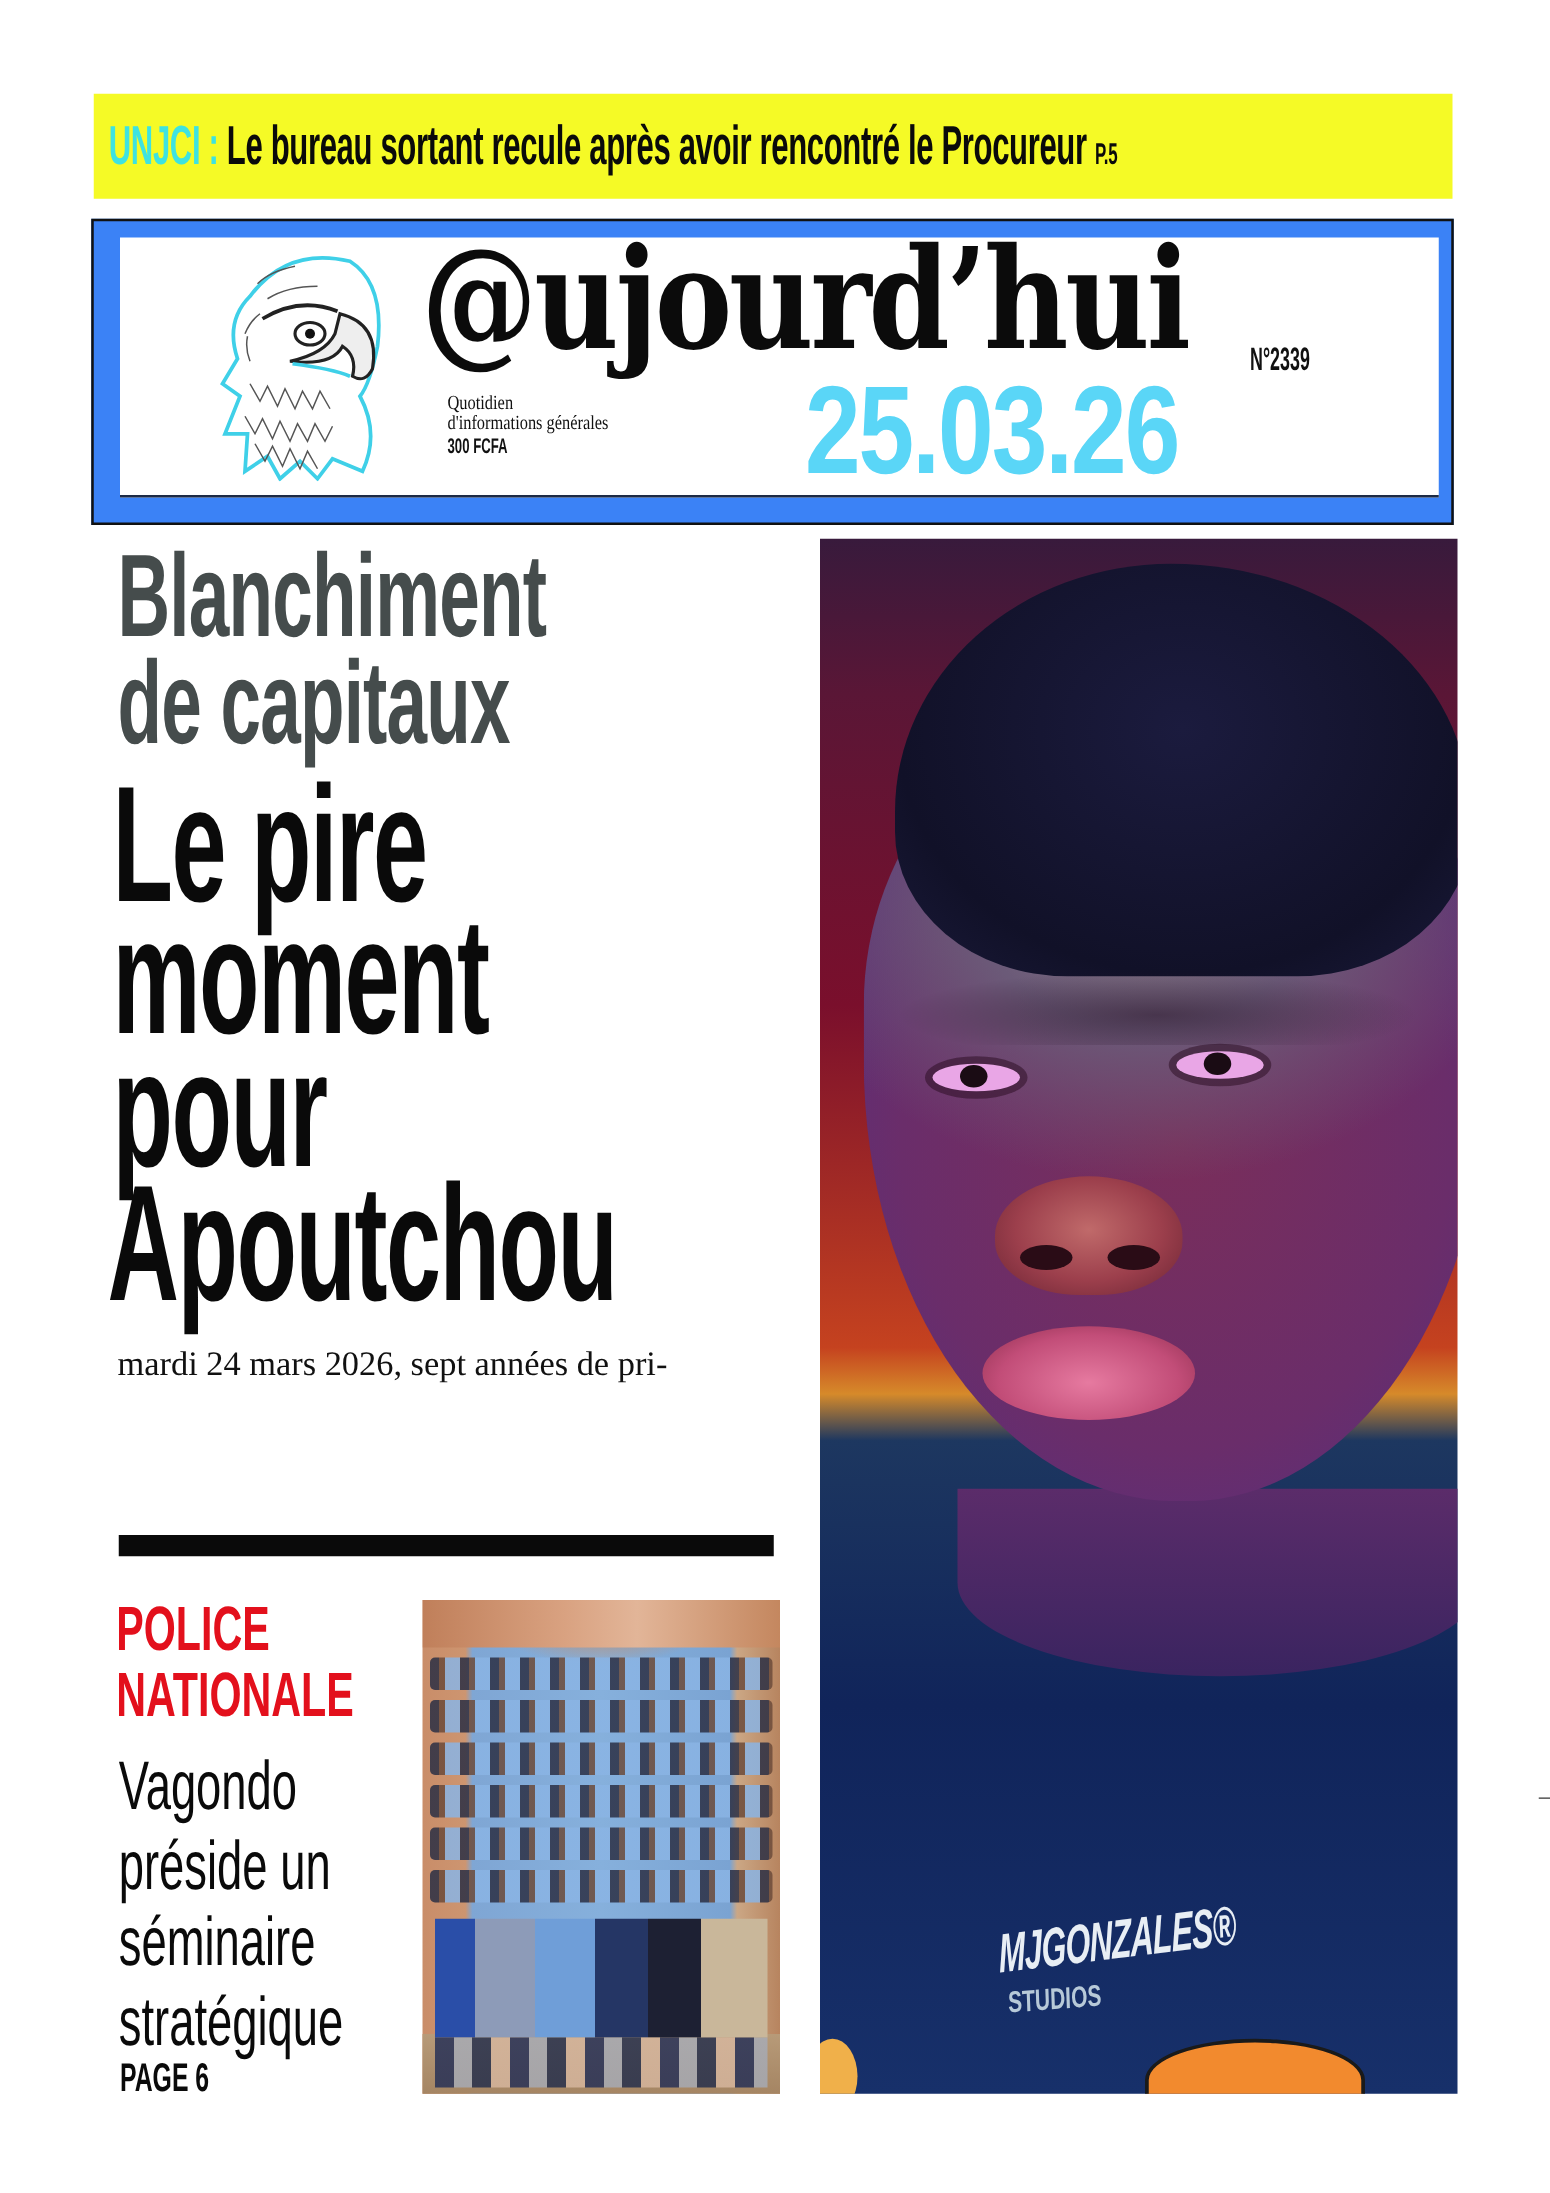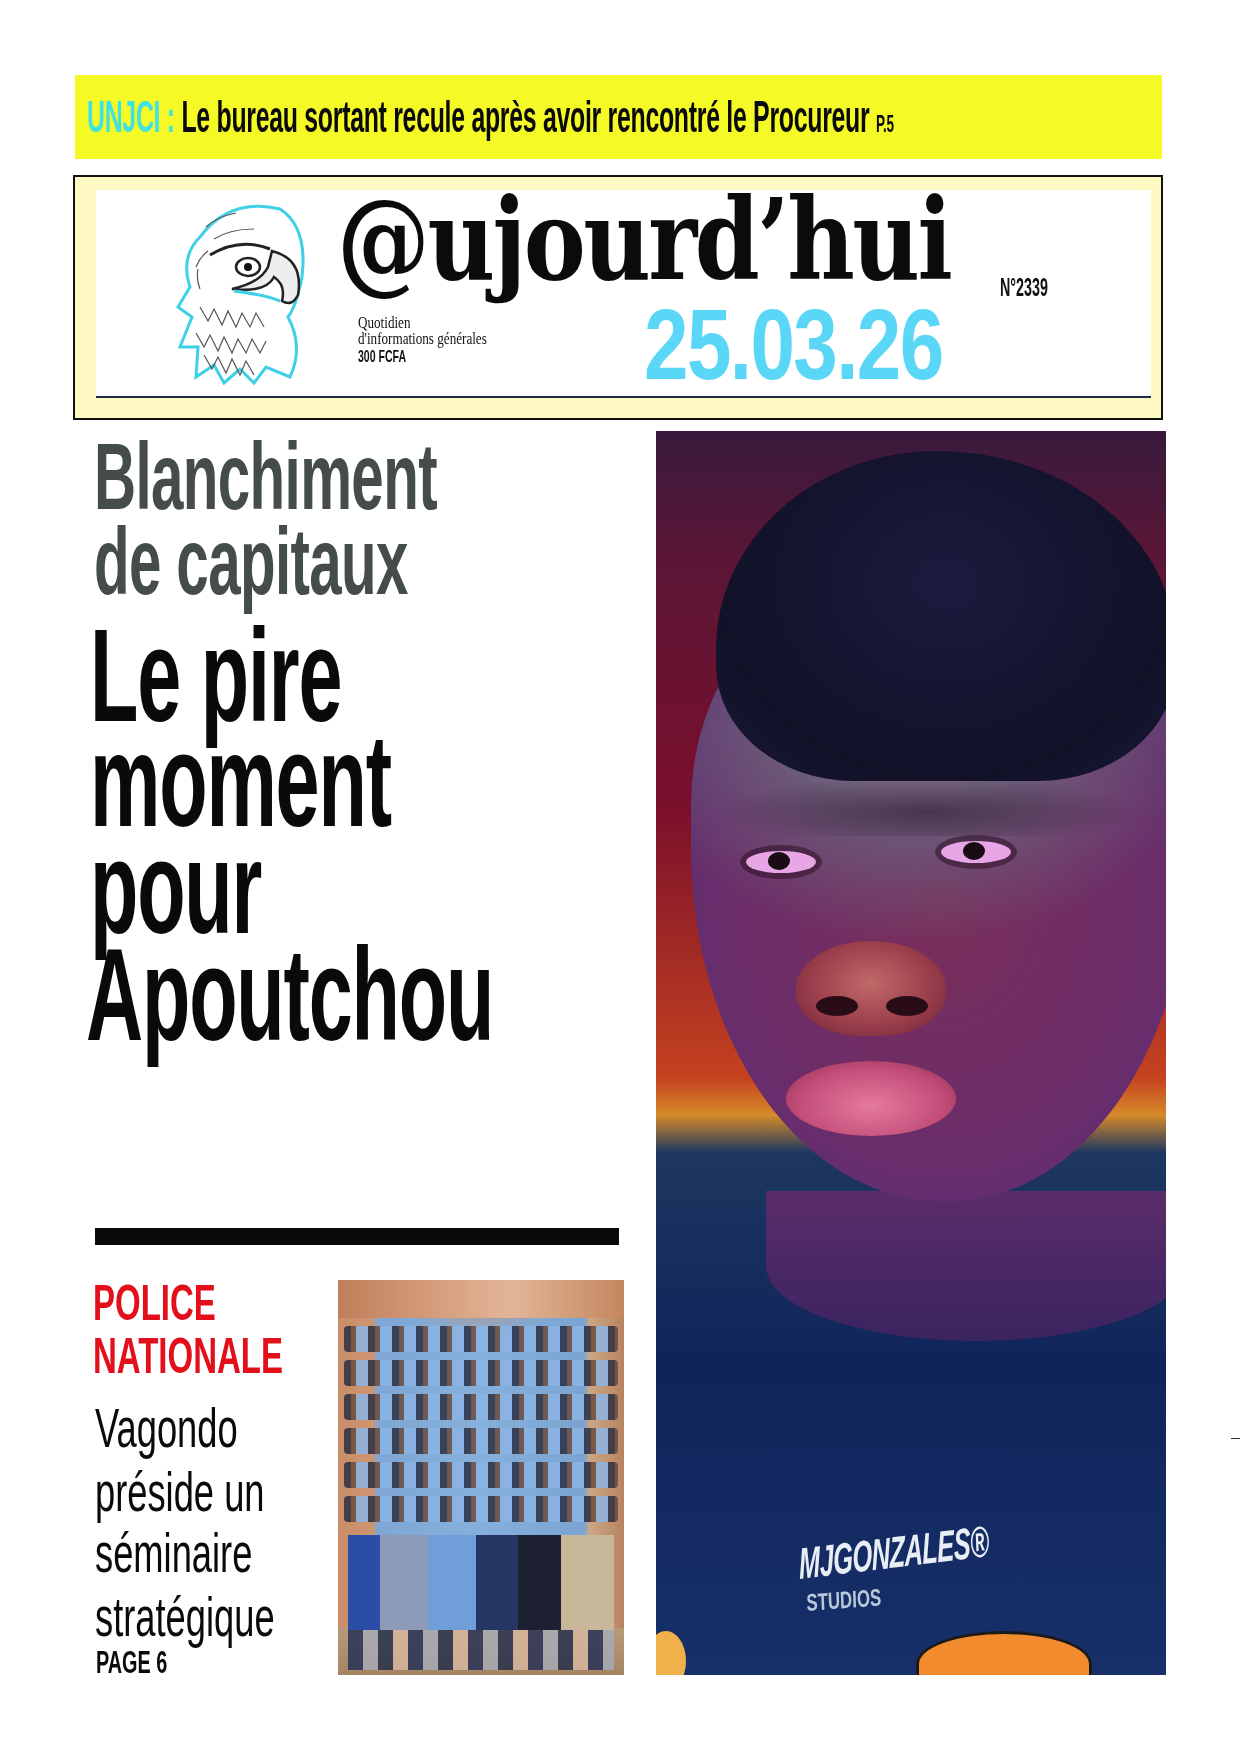--- a/index.html
+++ b/index.html
@@ -7,21 +7,21 @@
   .abs { position:absolute; }
 
   
   #banner { left:75px; top:75px; width:1087px; height:84px; background:#f5fa26; }
   #banner .txt { position:absolute; left:12px; top:20px; font-weight:bold; font-size:44px; line-height:1; transform:scaleX(0.565); transform-origin:0 0; white-space:nowrap; letter-spacing:-0.5px; }
   #banner .kicker { color:#3ee3e0; }
   #banner .head { color:#0a0a0a; }
   #banner .pg { color:#0a0a0a; font-size:24px; }
 
   
-  #mast { left:73px; top:175px; width:1086px; height:241px; border:2px solid #111; background:#fef9c3; }
+  #mast { left:73px; top:175px; width:1086px; height:241px; border:2px solid #111; background:#3b82f6; }
   #mast-inner { left:21px; top:13px; width:1055px; height:206px; background:#ffffff; border-bottom:2px solid #1c2a44; }
   #eagle { left:74px; top:7px; width:140px; height:188px; }
   #logo { left:241px; top:-6px; font-family:"DejaVu Serif", serif; font-weight:bold; font-size:112px; line-height:1; color:#0b0b0b; transform:scaleX(0.83); transform-origin:0 0; white-space:nowrap; letter-spacing:-3px; }
   #issue { left:904px; top:84px; font-weight:bold; font-size:26px; line-height:1; transform:scaleX(0.55); transform-origin:0 0; color:#111; white-space:nowrap; }
   #date { left:548px; top:104px; font-weight:bold; font-size:100px; line-height:1; color:#5ad6f7; transform:scaleX(0.80); transform-origin:0 0; white-space:nowrap; letter-spacing:-2px; }
   #tagline { left:262px; top:125px; font-family:"Liberation Serif", serif; font-size:16px; line-height:16px; color:#111; transform:scaleX(0.82); transform-origin:0 0; white-space:nowrap; }
   #price { left:262px; top:158px; font-weight:bold; font-size:17px; line-height:1; transform:scaleX(0.62); transform-origin:0 0; color:#111; white-space:nowrap; }
 
   
   .hl { font-weight:bold; transform-origin:0 0; white-space:nowrap; line-height:1; position:absolute; }
@@ -112,20 +112,21 @@
 
 <div class="hl kick" style="left:94px; top:430px;">Blanchiment</div>
 <div class="hl kick" style="left:94px; top:515px;">de capitaux</div>
 
 <div class="hl big" style="left:90px; top:610px;">Le pire</div>
 <div class="hl big" style="left:90px; top:715px;">moment</div>
 <div class="hl big" style="left:90px; top:822px;">pour</div>
 <div class="hl big" style="left:86px; top:929px;">Apoutchou</div>
 
 <div id="lede" class="abs">
+  <div>mardi 24 mars 2026, sept années de pri-</div>
 </div>
 
 <div id="rule" class="abs"></div>
 
 <div class="hl red" style="left:93px; top:1278px;">POLICE</div>
 <div class="hl red" style="left:93px; top:1331px;">NATIONALE</div>
 
 <div class="hl sub" style="left:95px; top:1401px;">Vagondo</div>
 <div class="hl sub" style="left:95px; top:1465px;">préside un</div>
 <div class="hl sub" style="left:95px; top:1526px;">séminaire</div>

